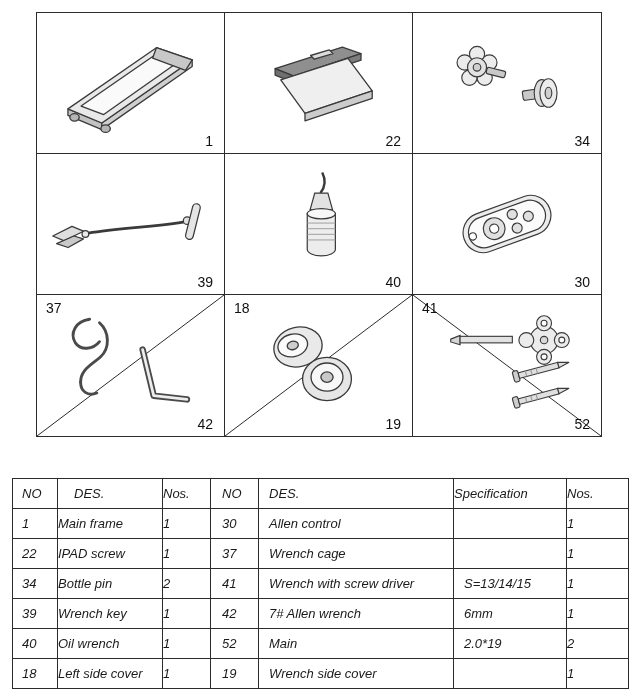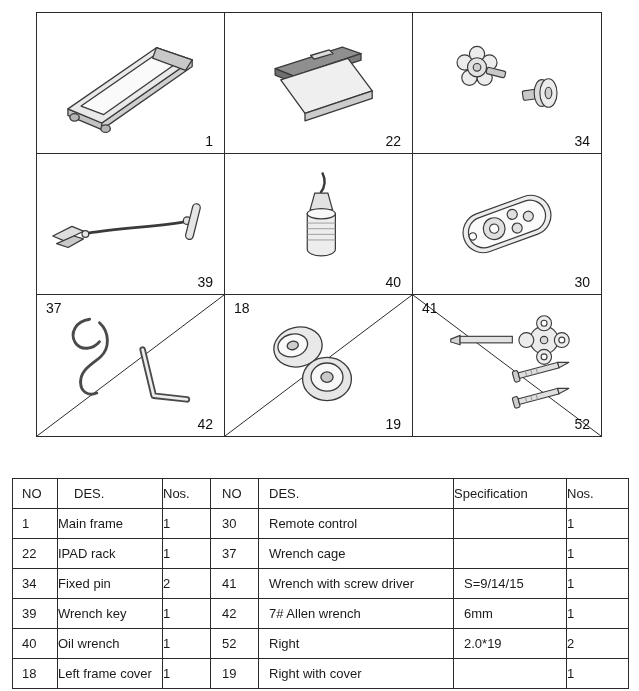--- a/index.html
+++ b/index.html
@@ -35,21 +35,21 @@
   .pos-wrench  { left: 34px;  top: 14px; }
   .pos-bolts   { right: 18px; bottom: 26px; }
 
   
   table.parts {
     position: absolute; left: 12px; top: 478px; width: 616px;
     border-collapse: collapse; font-size: 13px; table-layout: fixed;
   }
   table.parts th, table.parts td {
     border: 1px solid #2b2b2b; height: 30px; font-weight: normal;
-    text-align: left; padding: 0; white-space: nowrap; overflow: hidden;
+    text-align: left; padding: 0; white-space: nowrap; overflow: hidden; font-style: italic;
   }
   .a-no   { padding-left: 9px !important; }
   .a-no2  { padding-left: 11px !important; }
   .a-des1 { text-align: right; }
   .a-desh { padding-left: 16px !important; }
   .a-des2 { padding-left: 10px !important; }
   .a-spec { padding-left: 10px !important; }
   .a-c    { text-align: center; margin-left: 40px; }
 </style>
 </head>
@@ -262,65 +262,65 @@
         <th class="a-c">Specification</th>
         <th class="a-c">Nos.</th>
       </tr>
     </thead>
     <tbody>
       <tr>
         <td class="a-no">1</td>
         <td class="a-des1">Main frame</td>
         <td class="a-c">1</td>
         <td class="a-no2">30</td>
-        <td class="a-des2">Remote control</td>
+        <td class="a-des2">Allen control</td>
         <td class="a-spec"></td>
         <td class="a-c">1</td>
       </tr>
       <tr>
         <td class="a-no">22</td>
-        <td class="a-des1">IPAD rack</td>
+        <td class="a-des1">IPAD screw</td>
         <td class="a-c">1</td>
         <td class="a-no2">37</td>
         <td class="a-des2">Wrench cage</td>
         <td class="a-spec"></td>
         <td class="a-c">1</td>
       </tr>
       <tr>
         <td class="a-no">34</td>
-        <td class="a-des1">Fixed pin</td>
+        <td class="a-des1">Bottle pin</td>
         <td class="a-c">2</td>
         <td class="a-no2">41</td>
         <td class="a-des2">Wrench with screw driver</td>
-        <td class="a-spec">S=9/14/15</td>
+        <td class="a-spec">S=13/14/15</td>
         <td class="a-c">1</td>
       </tr>
       <tr>
         <td class="a-no">39</td>
         <td class="a-des1">Wrench key</td>
         <td class="a-c">1</td>
         <td class="a-no2">42</td>
         <td class="a-des2">7# Allen wrench</td>
         <td class="a-spec">6mm</td>
         <td class="a-c">1</td>
       </tr>
       <tr>
         <td class="a-no">40</td>
         <td class="a-des1">Oil wrench</td>
         <td class="a-c">1</td>
         <td class="a-no2">52</td>
-        <td class="a-des2">Right</td>
+        <td class="a-des2">Main</td>
         <td class="a-spec">2.0*19</td>
         <td class="a-c">2</td>
       </tr>
       <tr>
         <td class="a-no">18</td>
-        <td class="a-des1">Left frame cover</td>
+        <td class="a-des1">Left side cover</td>
         <td class="a-c">1</td>
         <td class="a-no2">19</td>
-        <td class="a-des2">Right with cover</td>
+        <td class="a-des2">Wrench side cover</td>
         <td class="a-spec"></td>
         <td class="a-c">1</td>
       </tr>
     </tbody>
   </table>
 
 </div>
 
 </body></html>

